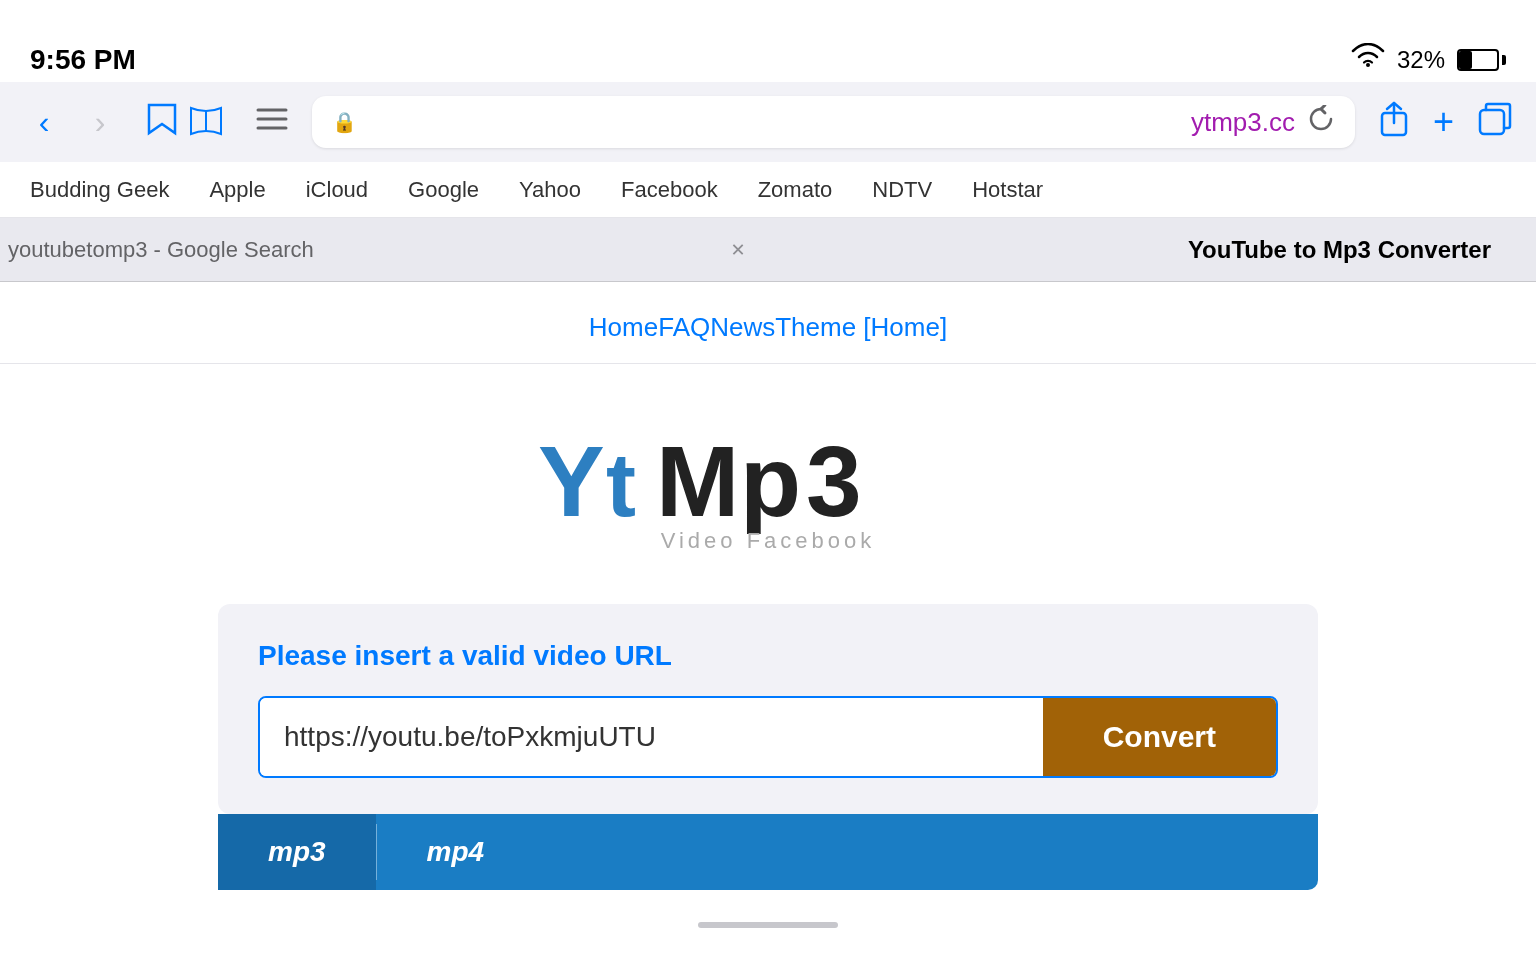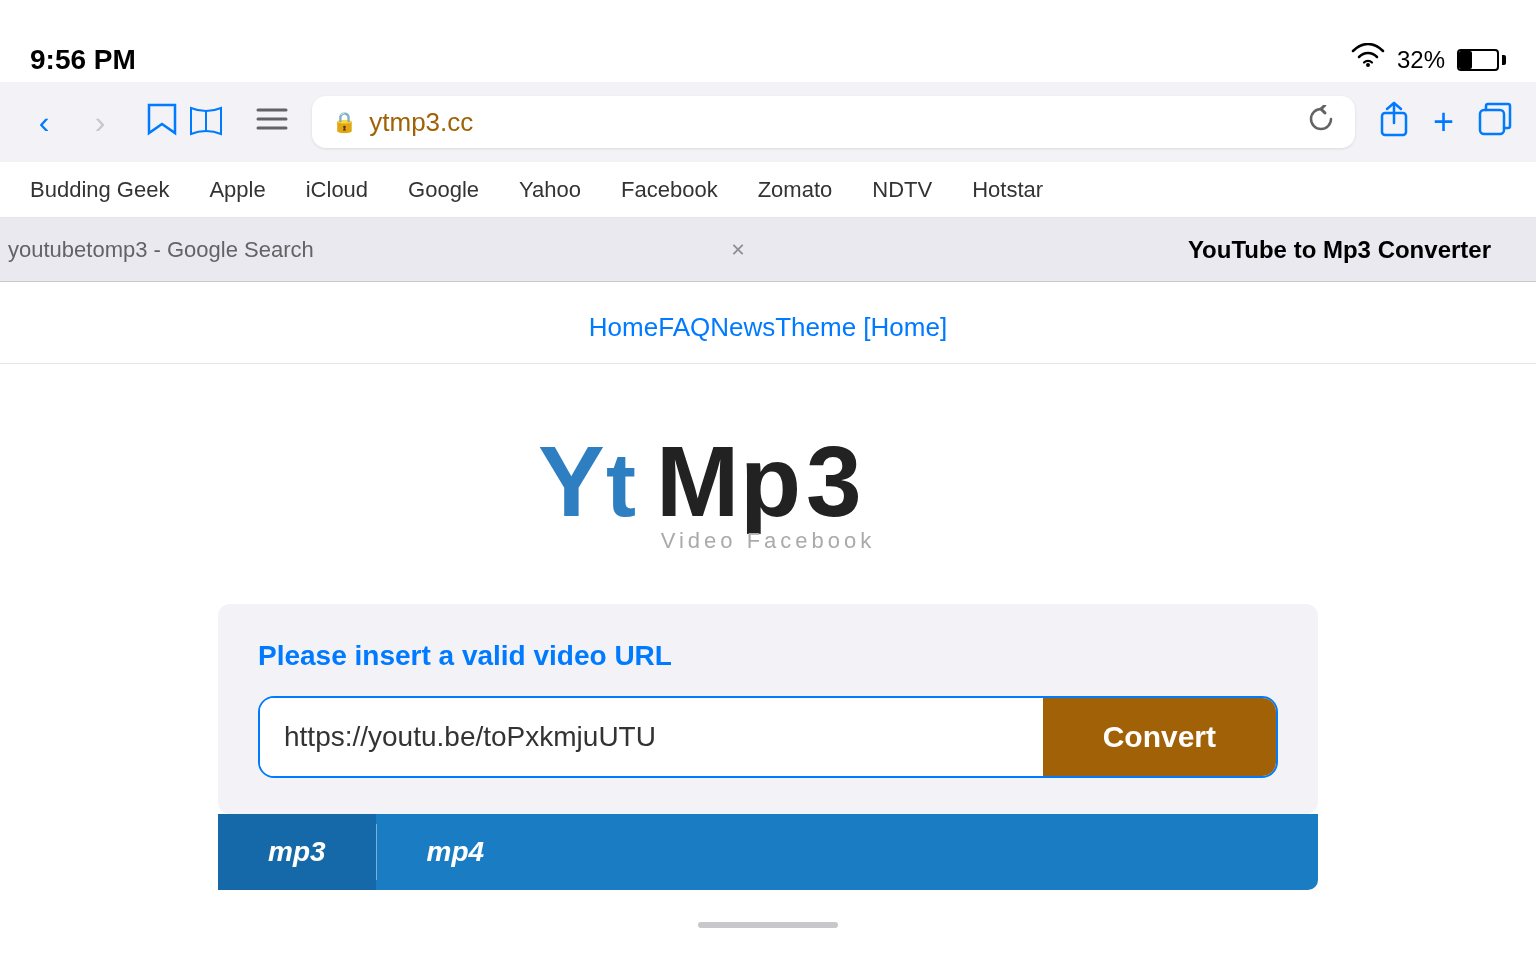--- a/index.html
+++ b/index.html
@@ -112,23 +112,23 @@
       border: none;
       box-shadow: 0 1px 3px rgba(0,0,0,0.1);
       gap: 12px;
     }
     .lock-icon {
       font-size: 20px;
       color: #636366;
     }
     .address-text {
       font-size: 26px;
-      color: #a16207;
-      flex: 1;
-      text-align: left;
+      color: #a21caf;
+      flex: 1;
+      text-align: right;
     }
     .reload-btn {
       font-size: 28px;
       color: #636366;
       cursor: pointer;
       background: none;
       border: none;
     }
     .toolbar-actions {
       display: flex;
@@ -249,21 +249,21 @@
       font-size: 28px;
       font-weight: 700;
       color: #007aff;
       margin-bottom: 24px;
       display: block;
     }
     .url-input-row {
       display: flex;
       gap: 0;
       border: 2px solid #007aff;
-      border-radius: 16px;
+      border-radius: 8px;
       overflow: hidden;
       background: #fff;
     }
     .url-input {
       flex: 1;
       font-size: 28px;
       padding: 22px 24px;
       border: none;
       outline: none;
       color: #333;

